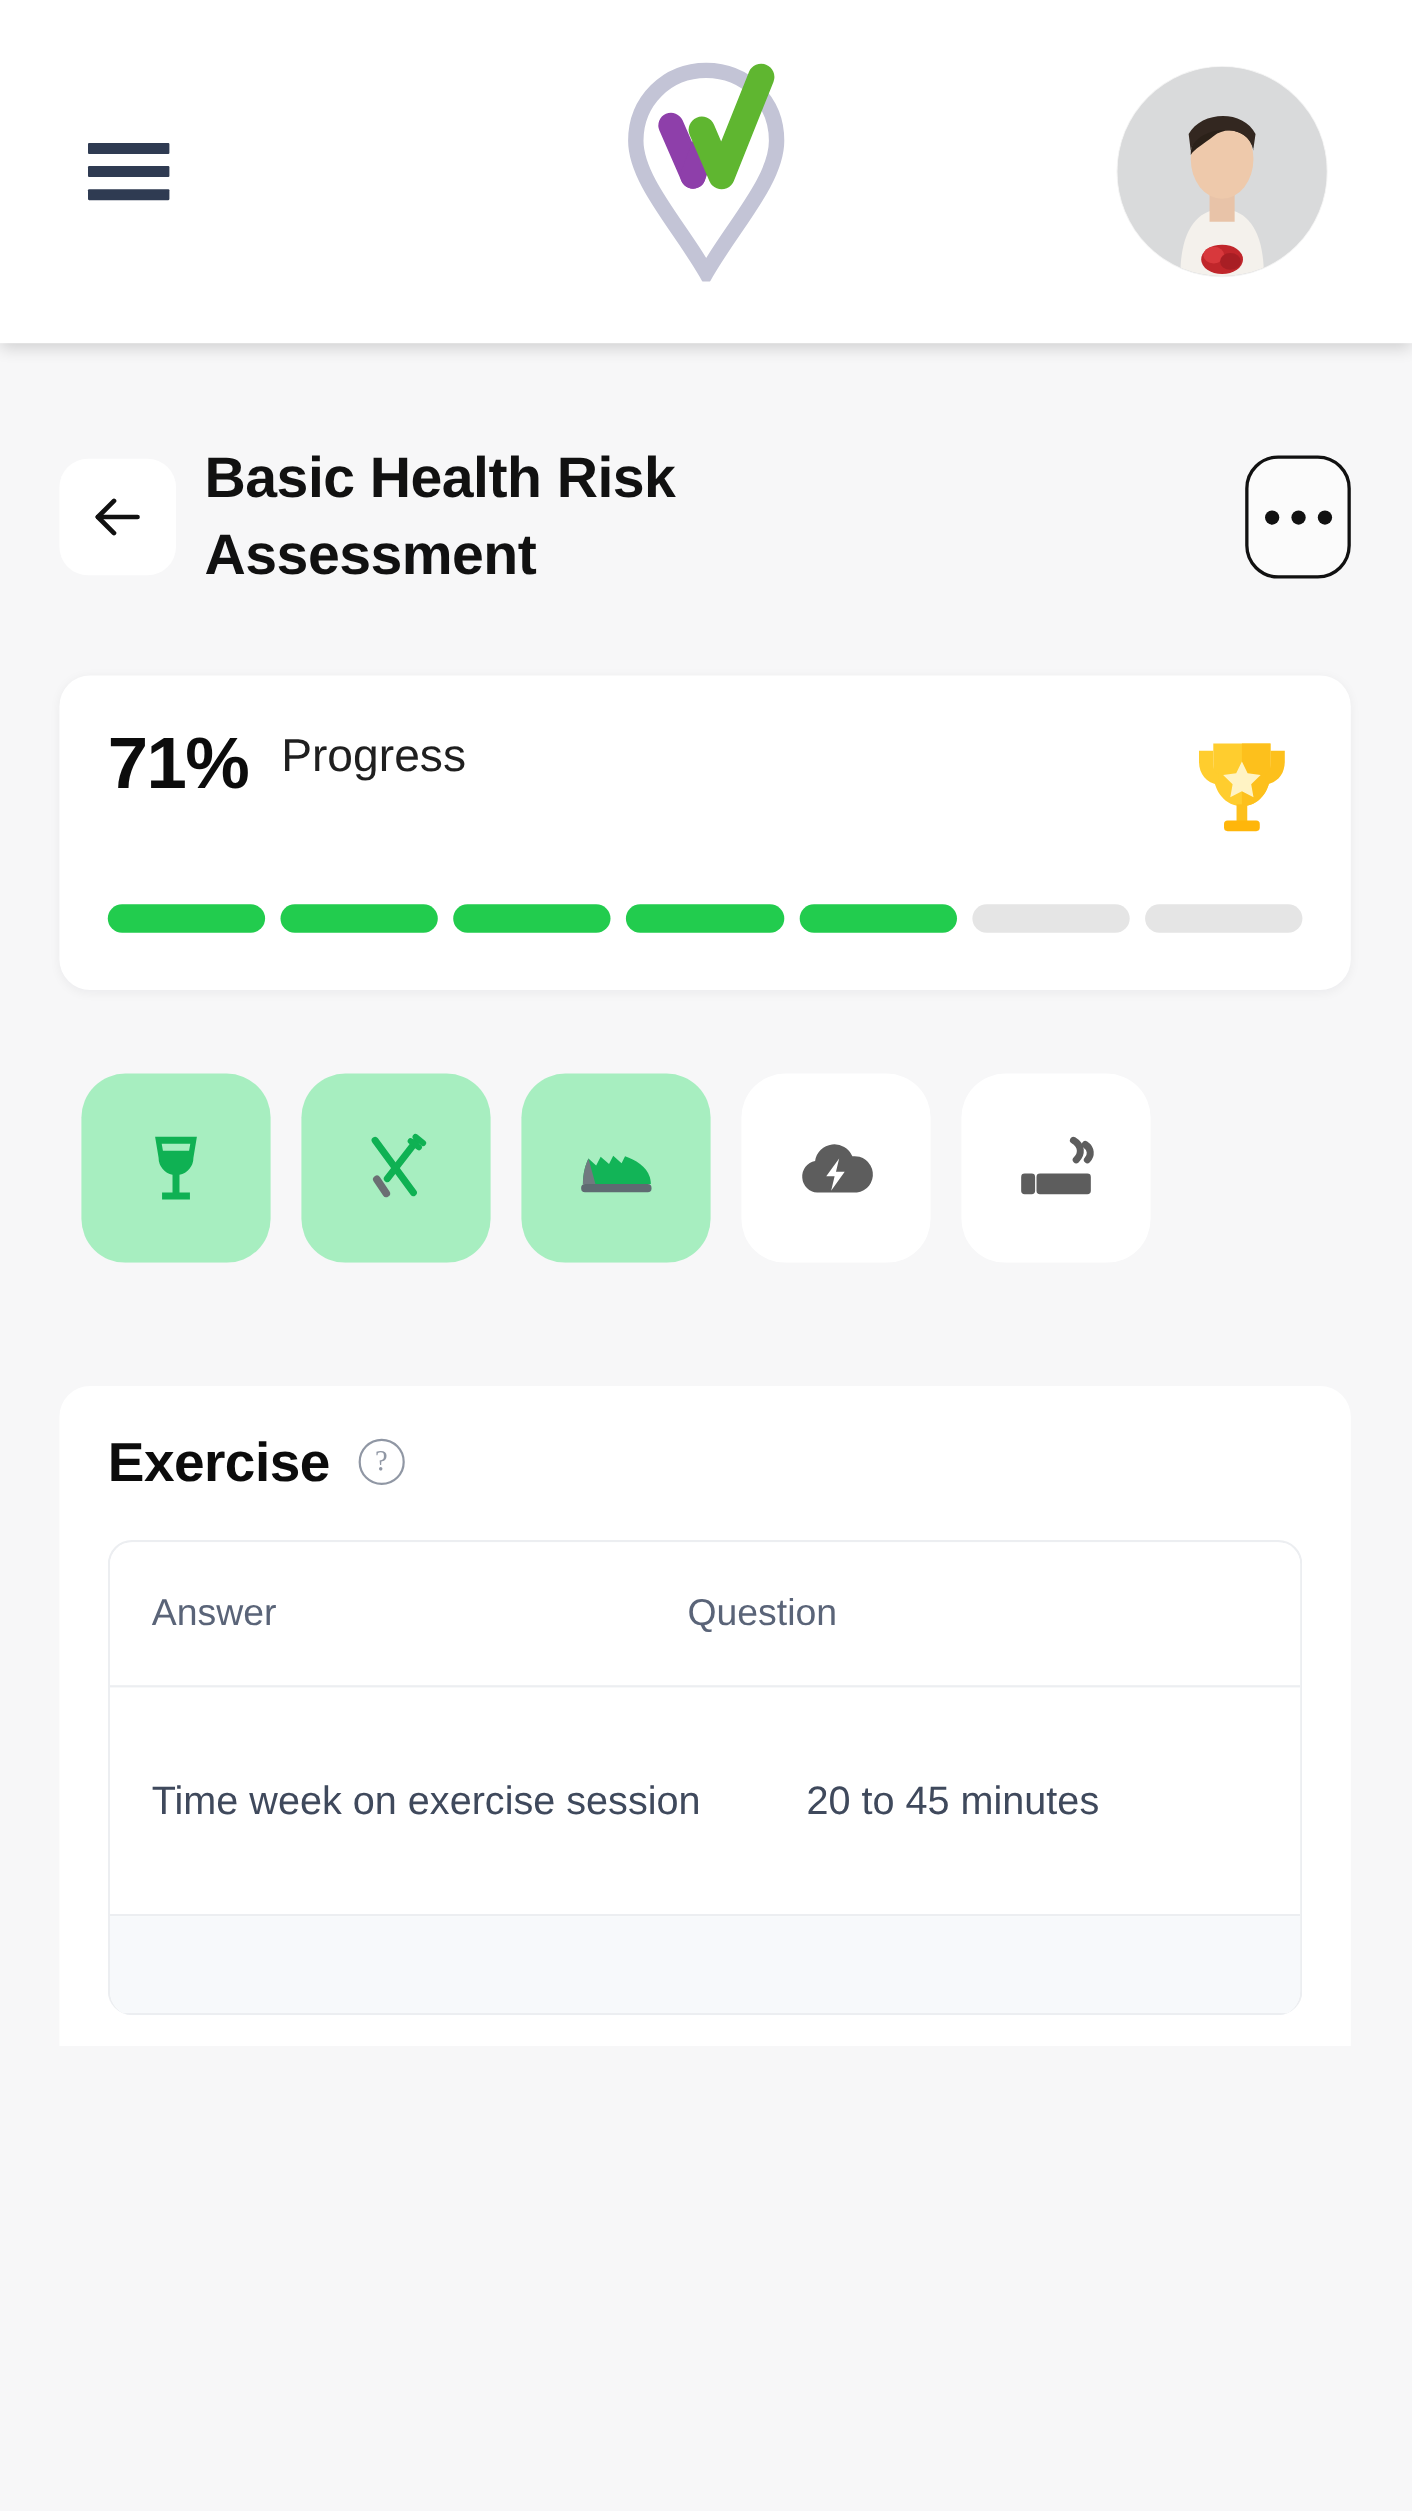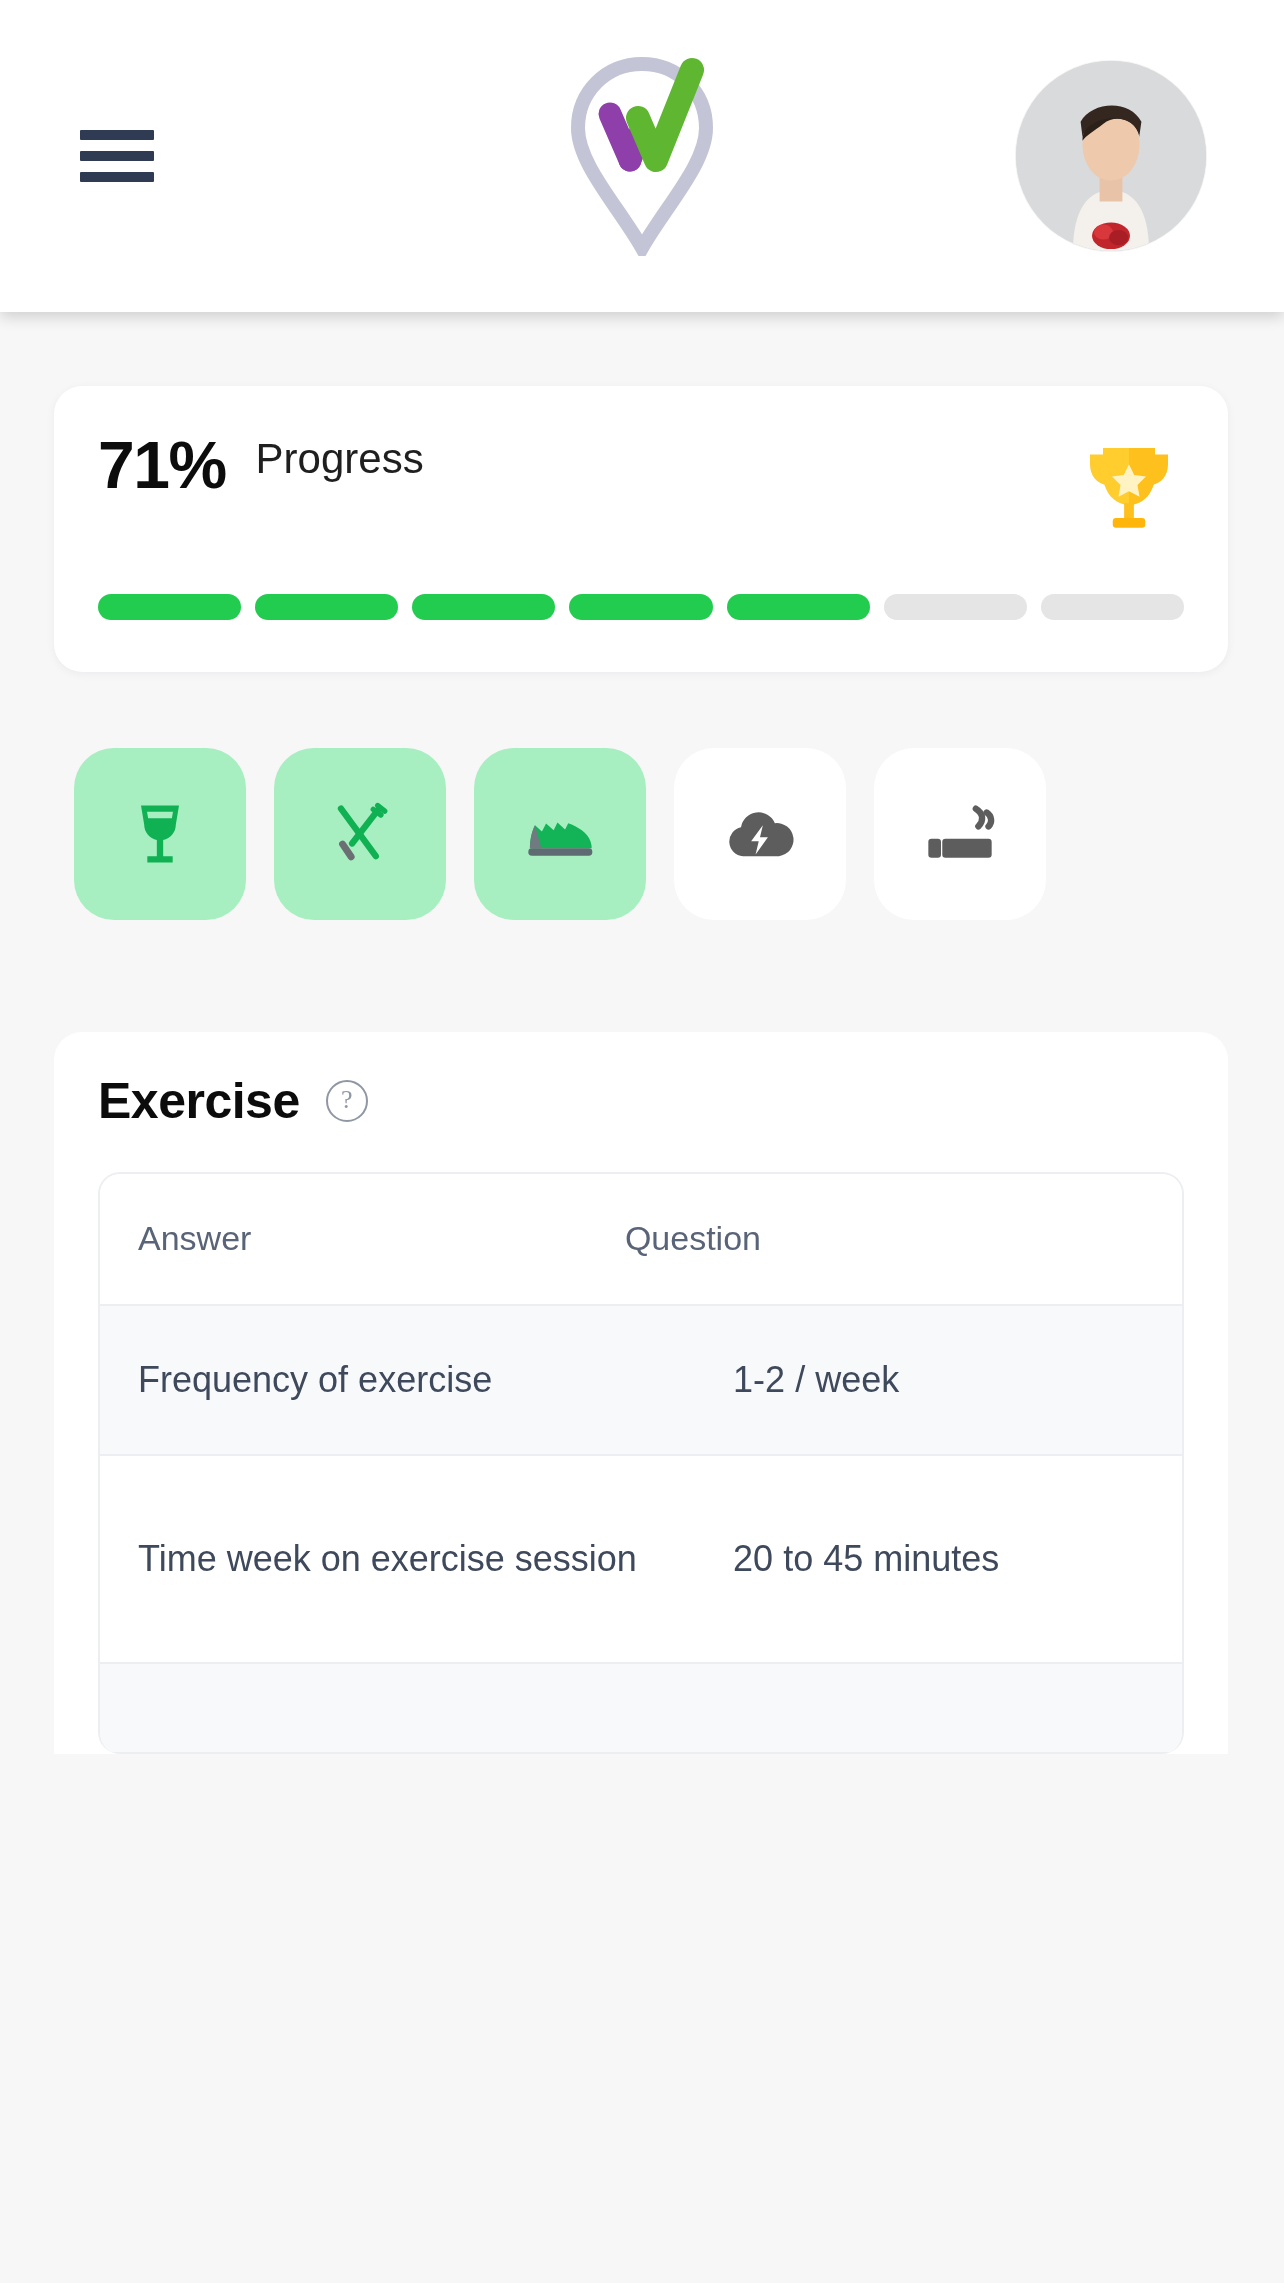--- a/index.html
+++ b/index.html
@@ -293,20 +293,36 @@
       <ellipse cx="50" cy="92" rx="10" ry="7" fill="#c0262b"></ellipse>
       <ellipse cx="46" cy="90" rx="5" ry="4" fill="#d8383c"></ellipse>
       <ellipse cx="54" cy="93" rx="5" ry="4" fill="#a81e24"></ellipse>
     </svg>
   </div>
 
 </div>
 
 <div class="page-body">
 
+  <div class="title-row">
+    <div class="back-btn">
+      <svg viewBox="0 0 24 24" fill="none" stroke="#111111" stroke-width="1.9" stroke-linecap="round" stroke-linejoin="round">
+        <line x1="20" y1="12" x2="4" y2="12"></line>
+        <polyline points="10.5,5.5 4,12 10.5,18.5"></polyline>
+      </svg>
+    </div>
+
+    <div class="page-title">Basic Health Risk Assessment</div>
+
+    <div class="more-btn">
+      <i></i>
+      <i></i>
+      <i></i>
+    </div>
+  </div>
 
   <div class="progress-card">
     <div class="progress-top">
       <div class="progress-pct">71%</div>
       <div class="progress-label">Progress</div>
       <div class="trophy">
         <svg viewBox="0 0 64 64" xmlns="http://www.w3.org/2000/svg">
           <path d="M16 8h32v16c0 11-7 19-16 19S16 35 16 24V8z" fill="#ffcd2e"></path>
           <path d="M32 8h16v16c0 11-7 19-16 19z" fill="#fdc01c"></path>
           <path d="M16 12H8v6c0 7 4 12 11 13v-6c-3-1-3-4-3-7z" fill="#ffcd2e"></path>
@@ -382,24 +398,20 @@
       <div class="help-icon">?</div>
     </div>
 
     <div class="qa-table">
 
       <div class="qa-row head">
         <div class="qa-cell a">Answer</div>
         <div class="qa-cell q">Question</div>
       </div>
 
-      <div class="qa-row alt">
-        <div class="qa-cell q">Frequency of exercise</div>
-        <div class="qa-cell a">1-2 / week</div>
-      </div>
 
       <div class="qa-row" style="min-height:208px;">
         <div class="qa-cell q">Time week on exercise session</div>
         <div class="qa-cell a">20 to 45 minutes</div>
       </div>
 
       <div class="qa-row alt" style="min-height:90px;">
         <div class="qa-cell q"></div>
         <div class="qa-cell a"></div>
       </div>

